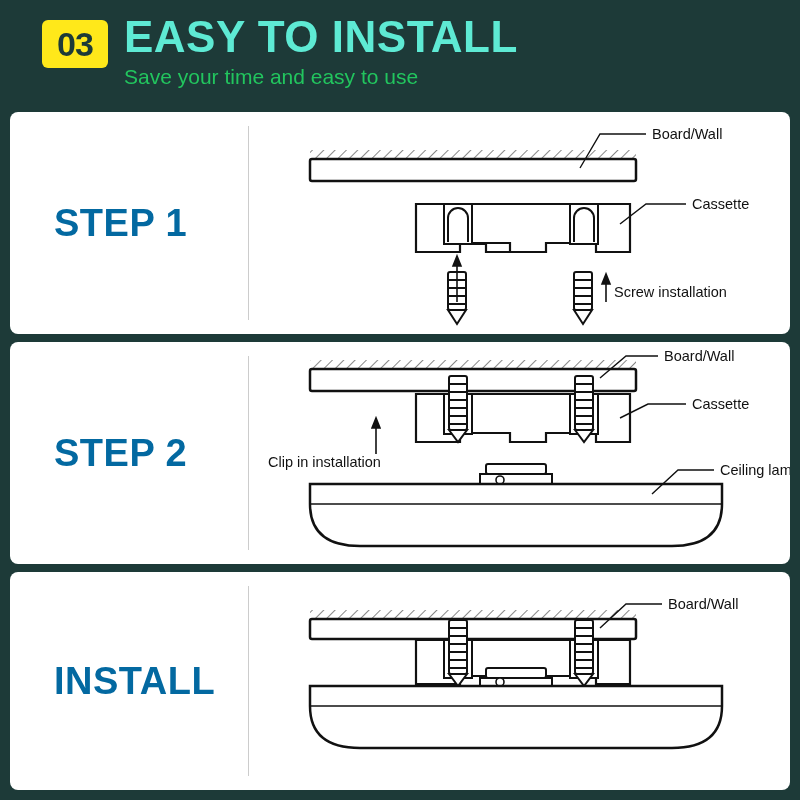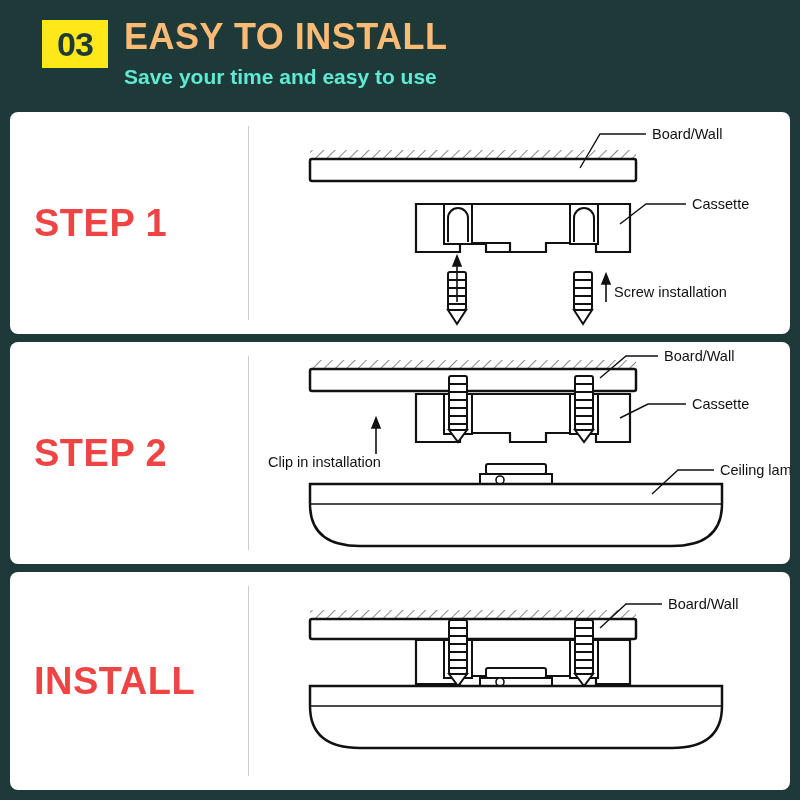--- a/index.html
+++ b/index.html
@@ -16,37 +16,37 @@
     height:104px;
     background:#1d3a38;
     display:flex;
     align-items:flex-start;
     padding:14px 0 0 42px;
     box-sizing:border-box;
   }
   .badge{
     width:66px;height:48px;background:#ffe81a;
     display:flex;align-items:center;justify-content:center;
-    border-radius:0;
+    border-radius:6px;
     flex:0 0 auto;
     margin-top:6px;
   }
   .badge span{
     font-size:34px;font-weight:bold;color:#1d3a38;
     font-family:"Liberation Sans", sans-serif;
     letter-spacing:-1px;
   }
   .header-text{margin-left:16px;}
   .header-title{
-    color:#fdba74;font-size:36px;font-weight:bold;
+    color:#5eead4;font-size:44px;font-weight:bold;
     letter-spacing:0.5px;line-height:46px;
     font-family:"Liberation Sans", sans-serif;
   }
   .header-sub{
-    color:#5eead4;font-size:21px;line-height:30px;font-weight:bold;
+    color:#22c55e;font-size:21px;line-height:30px;font-weight:normal;
     font-family:"Liberation Sans", sans-serif;
     margin-top:2px;
   }
   
   .cards{
     position:absolute;left:0;top:104px;width:800px;height:696px;
     padding:8px 10px 10px 10px;
     box-sizing:border-box;
   }
   .card{
@@ -57,22 +57,22 @@
     margin-bottom:8px;
     overflow:hidden;
   }
   .card.s1{height:222px;}
   .card.s2{height:222px;}
   .card.s3{height:218px;}
   .card-divider{
     position:absolute;left:238px;top:14px;bottom:14px;width:1px;background:#cccccc;
   }
   .step-label{
-    position:absolute;left:24px;top:50%;transform:translateY(-50%);
-    font-size:38px;font-weight:bold;color:#ef4444;
+    position:absolute;left:44px;top:50%;transform:translateY(-50%);
+    font-size:38px;font-weight:bold;color:#0369a1;
     font-family:"Liberation Sans", sans-serif;
     letter-spacing:0.5px;
     white-space:nowrap;
   }
   .art{position:absolute;left:238px;top:0;right:0;bottom:0;border-radius:21px;}
   .art svg{display:block;}
   .lbl{
     font-family:"Liberation Sans", sans-serif;
     font-size:14.5px;fill:#111111;
   }

